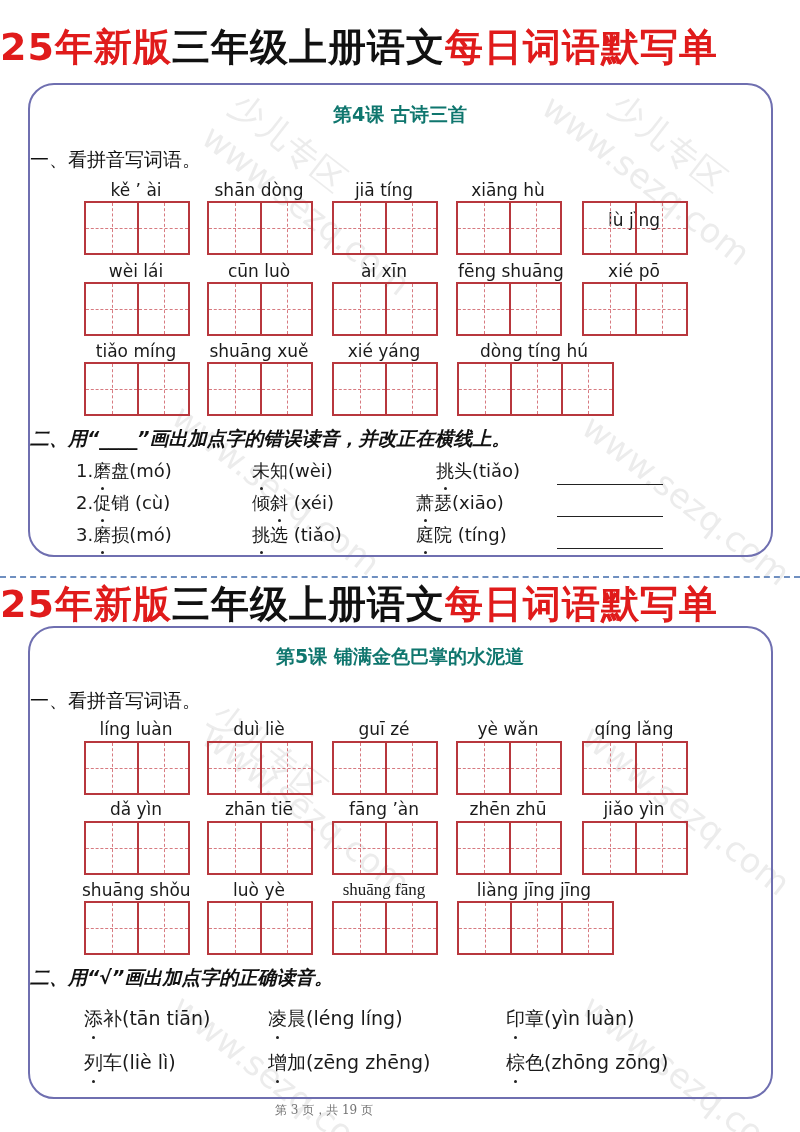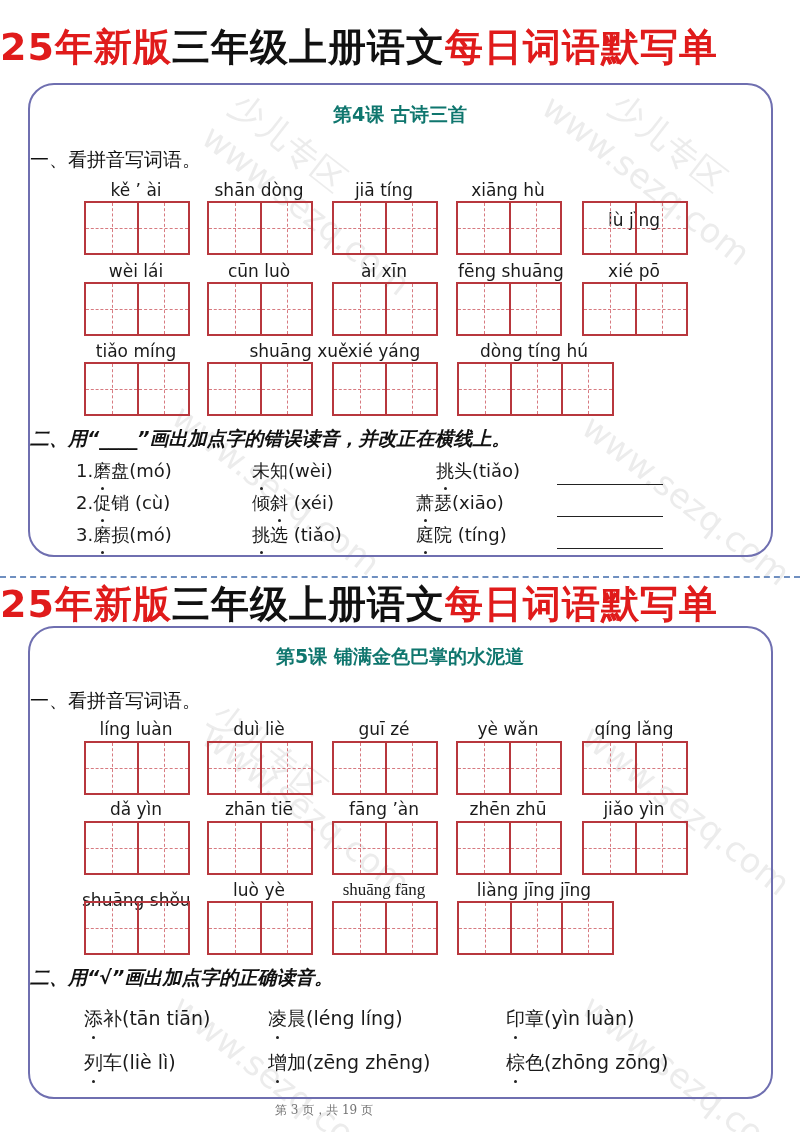--- a/index.html
+++ b/index.html
@@ -101,21 +101,21 @@
 <div class="grid" style="left:582px;top:282px;height:54px;">
     <div class="cell"></div>
     <div class="cell"></div>
   </div>
 
 <div class="py" style="left:84px;top:341px;width:104px;">tiǎo  míng</div>
 <div class="grid" style="left:84px;top:362px;height:54px;">
     <div class="cell"></div>
     <div class="cell"></div>
   </div>
-<div class="py" style="left:205px;top:341px;width:108px;margin-left:40px;">shuāng xuě</div>
+<div class="py" style="left:205px;top:341px;width:108px;">shuāng xuě</div>
 <div class="grid" style="left:207px;top:362px;height:54px;">
     <div class="cell"></div>
     <div class="cell"></div>
   </div>
 <div class="py" style="left:332px;top:341px;width:104px;">xié   yáng</div>
 <div class="grid" style="left:332px;top:362px;height:54px;">
     <div class="cell"></div>
     <div class="cell"></div>
   </div>
 <div class="py" style="left:456px;top:341px;width:156px;">dòng  tíng    hú</div>
@@ -197,21 +197,21 @@
 <div class="grid" style="left:456px;top:821px;height:54px;">
     <div class="cell"></div>
     <div class="cell"></div>
   </div>
 <div class="py" style="left:582px;top:799px;width:104px;">jiǎo  yìn</div>
 <div class="grid" style="left:582px;top:821px;height:54px;">
     <div class="cell"></div>
     <div class="cell"></div>
   </div>
 
-<div class="py" style="left:82px;top:880px;width:108px;margin-top:10px;">shuāng shǒu</div>
+<div class="py" style="left:82px;top:880px;width:108px;">shuāng shǒu</div>
 <div class="grid" style="left:84px;top:901px;height:54px;">
     <div class="cell"></div>
     <div class="cell"></div>
   </div>
 <div class="py" style="left:207px;top:880px;width:104px;">luò     yè</div>
 <div class="grid" style="left:207px;top:901px;height:54px;">
     <div class="cell"></div>
     <div class="cell"></div>
   </div>
 <div class="py" style="left:328px;top:880px;width:112px;font-family:Liberation Serif, serif;">shuāng fāng</div>

